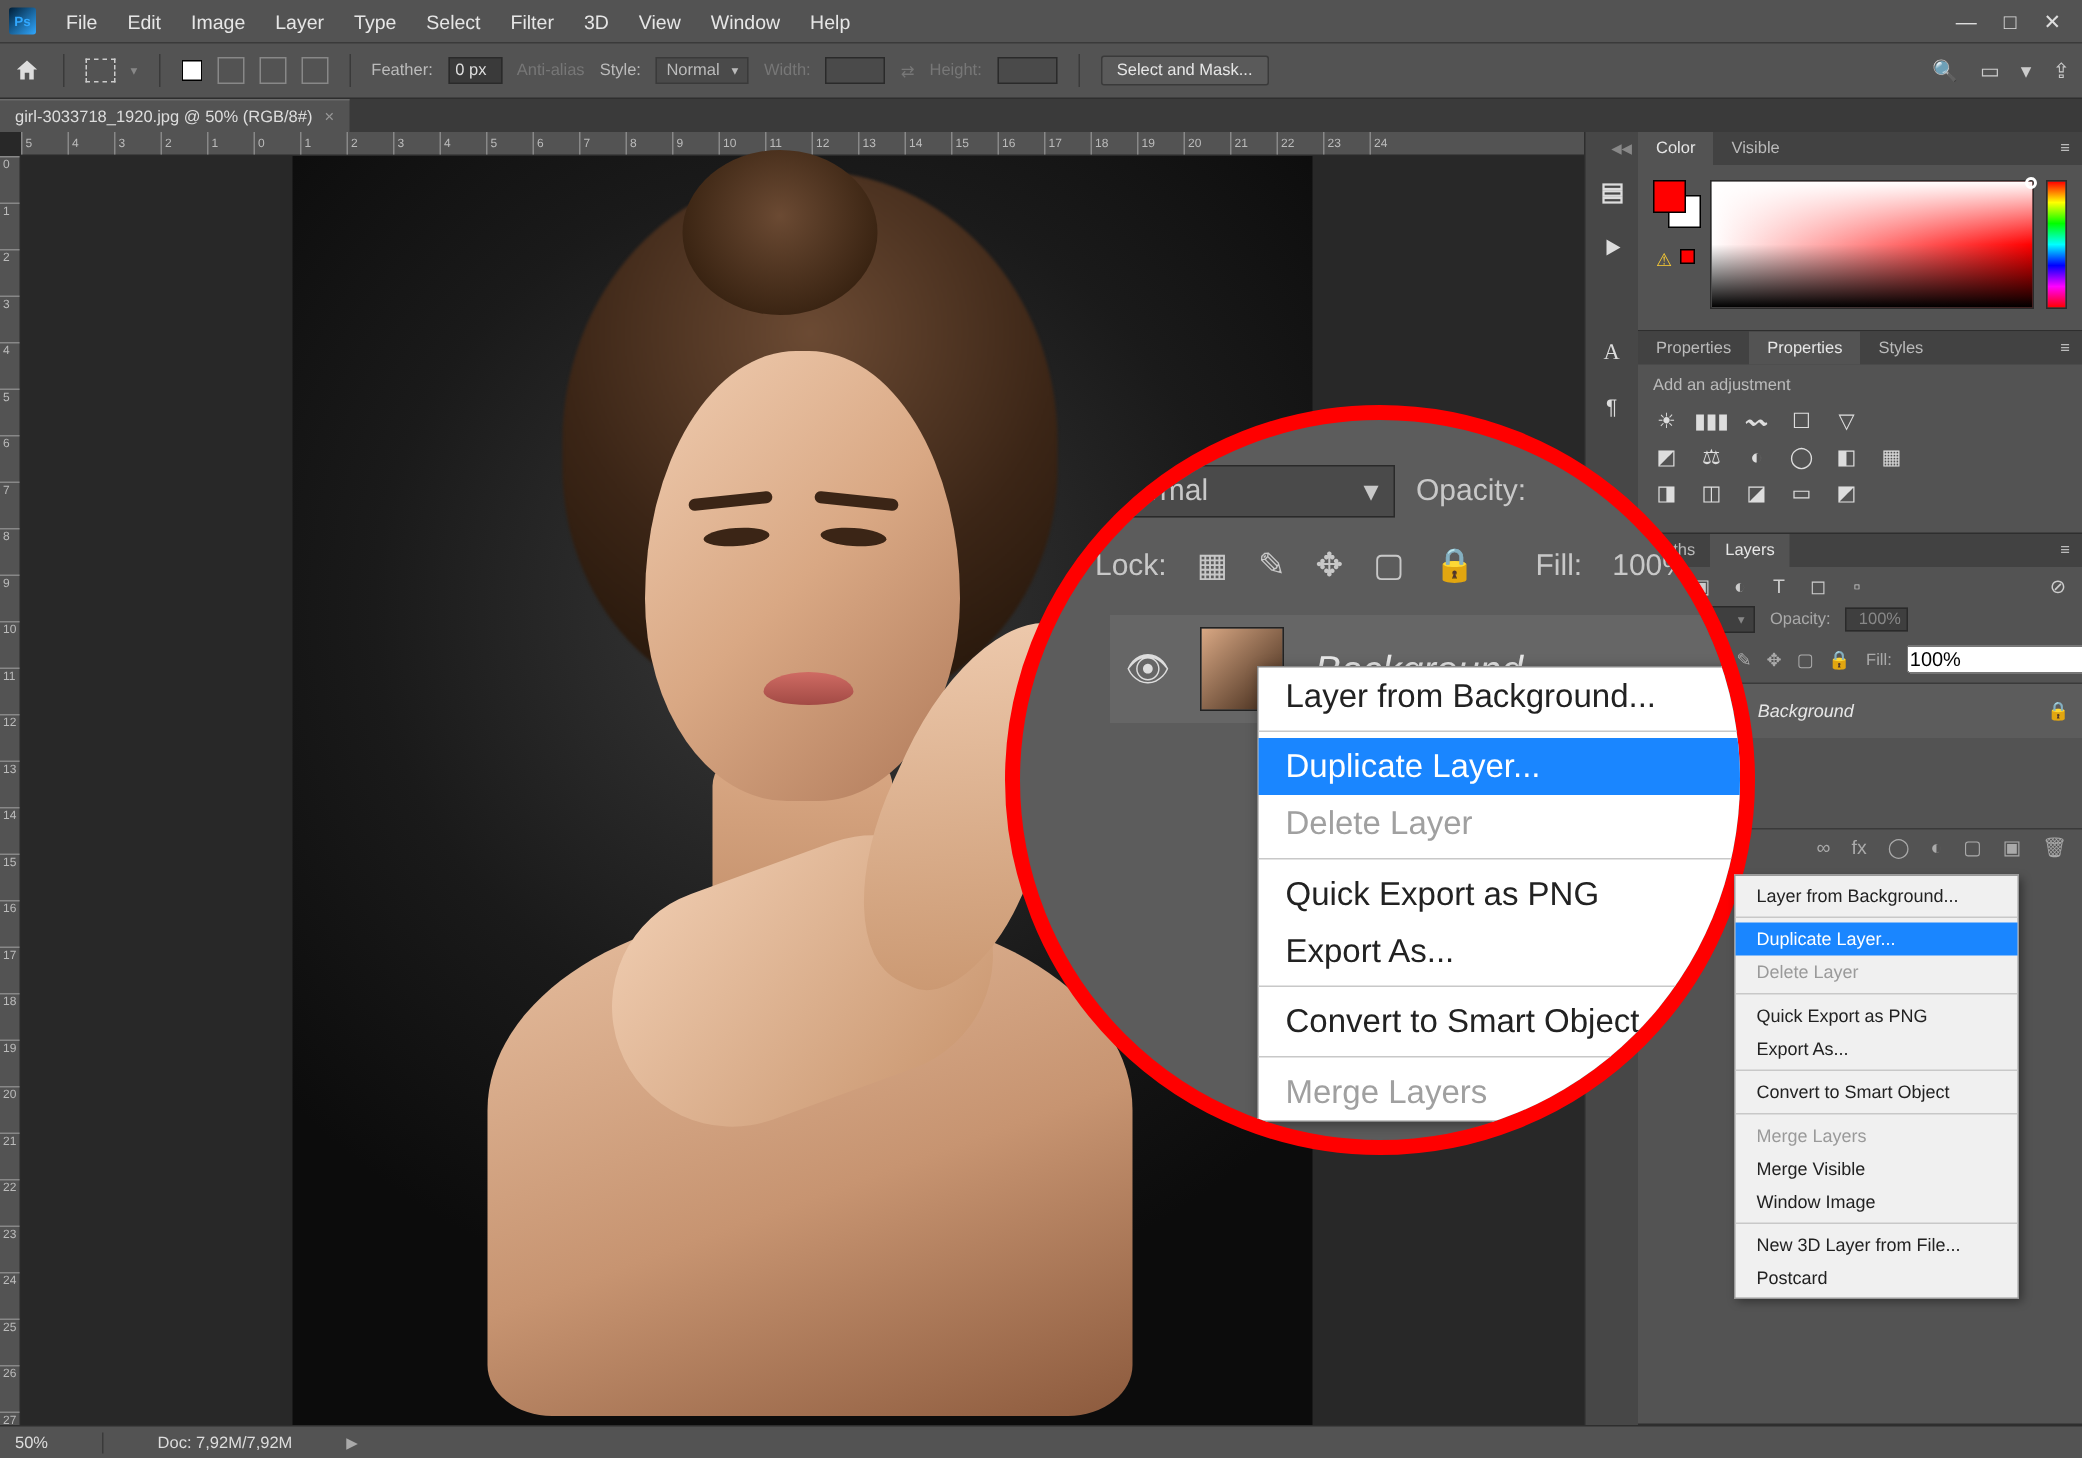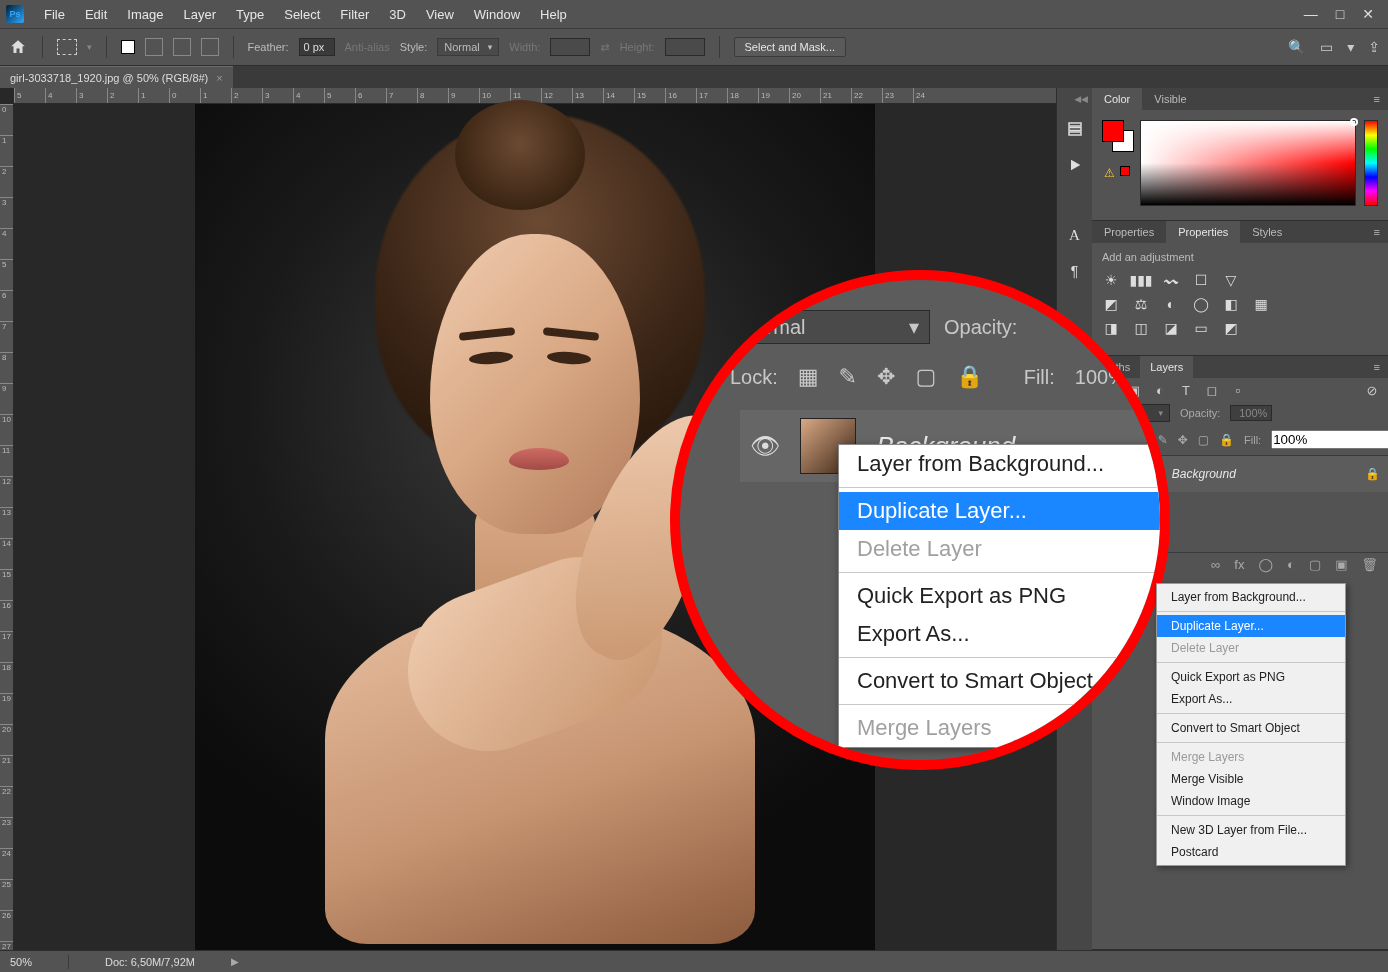--- a/index.html
+++ b/index.html
@@ -463,15 +463,15 @@
         <div class="mi enabled">Convert to Smart Object</div>
         <hr>
         <div class="mi disabled">Merge Layers</div>
       </div>
   </div>
 </div>
 
 <div class="statusbar">
   <span>50%</span>
   <div class="sep"></div>
-  <span>Doc: 6,50M/7,92M</span>
+  <span>Doc: 7,92M/7,92M</span>
   <span class="arrow">▶</span>
 </div>
 
 </body></html>

